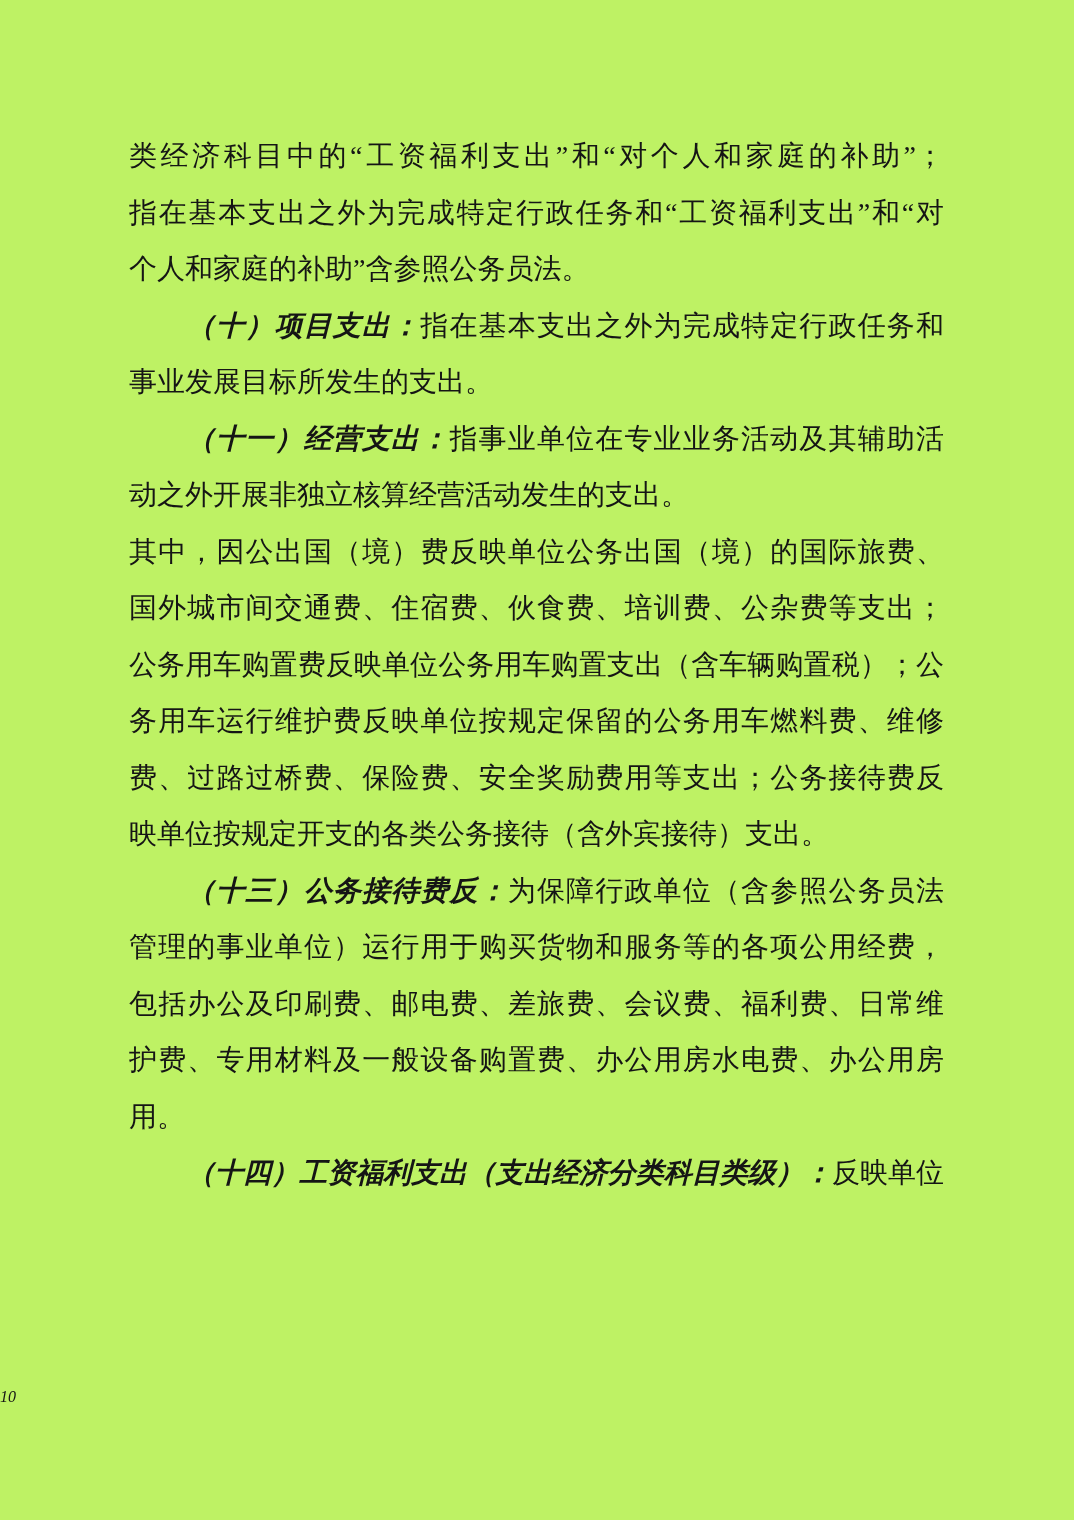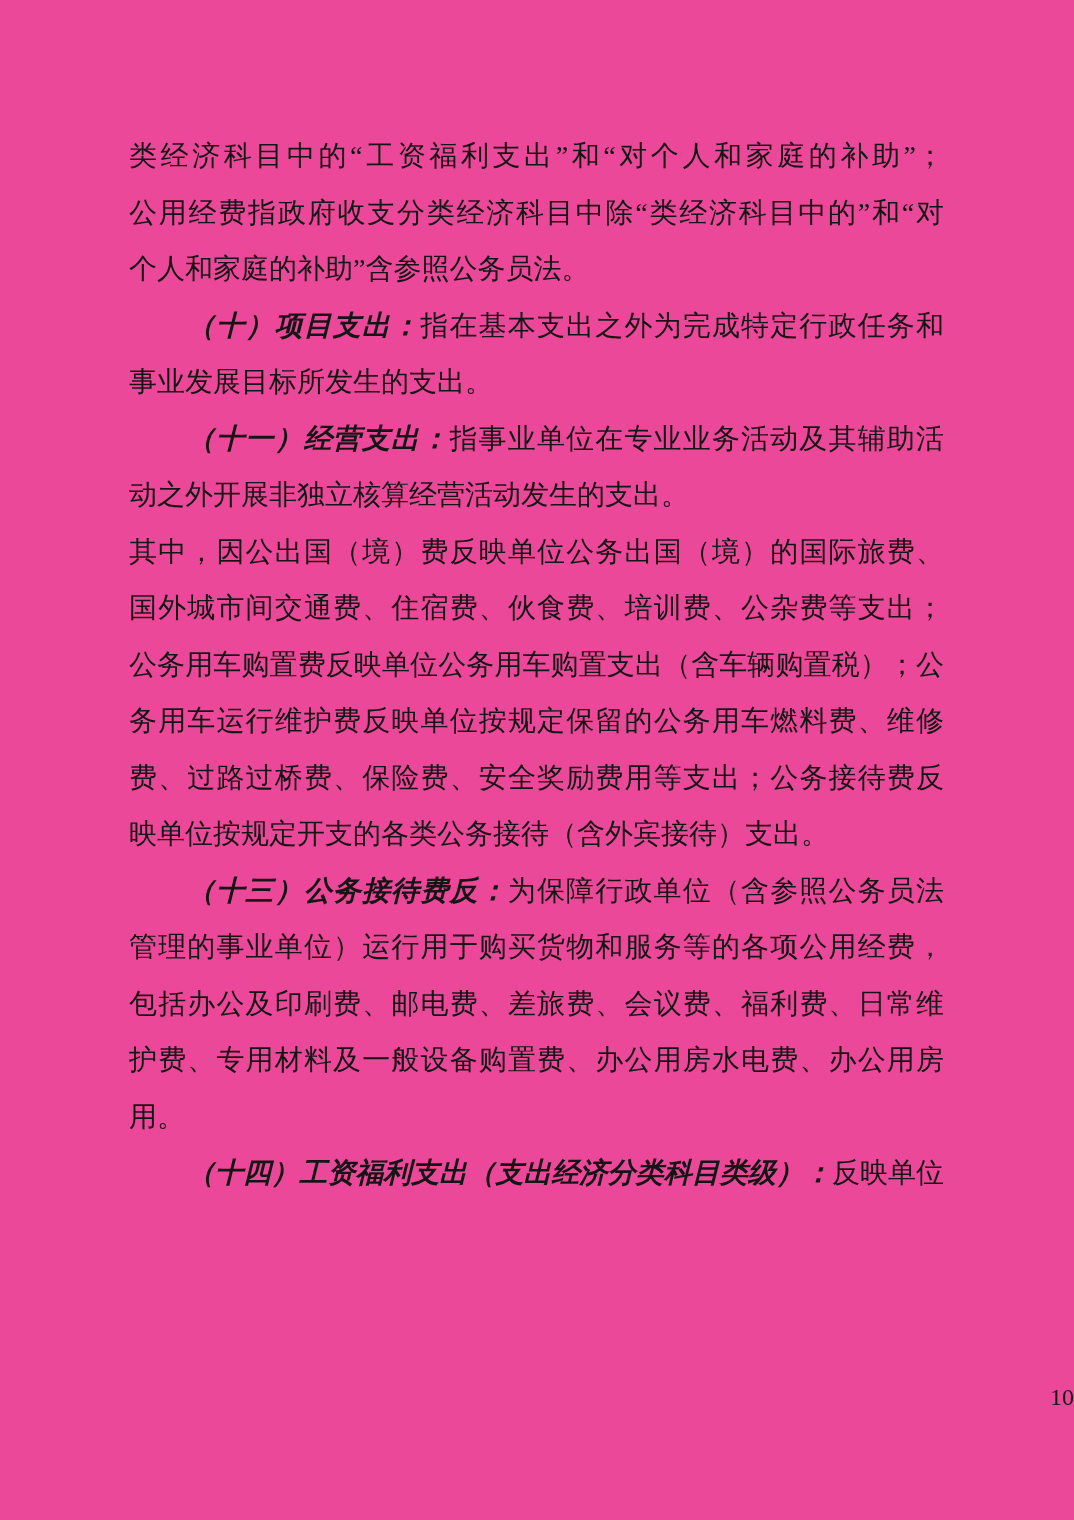--- a/index.html
+++ b/index.html
@@ -8,21 +8,21 @@
     height: 1520px;
     background: #ffffff;
     position: relative;
     overflow: hidden;
     font-family: "Liberation Serif", "DejaVu Serif", serif;
     color: #151515;
   }
   .page {
     position: absolute;
     inset: 0;
-    background: #ec4899;
+    background: #bef264;
   }
   .text-block {
     position: absolute;
     left: 129px;
     top: 128px;
     width: 815px;
   }
   .line {
     font-size: 28px;
     height: 56.5px;
@@ -32,33 +32,34 @@
   }
   .line.indent { padding-left: 58px; }
   .line.para-end { text-align-last: left; }
   .seg { font-weight: 400; }
   .seg.bold { font-weight: 700; font-style: italic; }
   .page-number {
     position: absolute;
     top: 1382px;
     left: 0;
     width: 100%;
-    text-align: right;
-    font-size: 24px;
+    text-align: left;
+    font-size: 16px;
     line-height: 30px;
     color: #151515;
+    font-style: italic;
   }
 </style>
 </head>
 <body>
 
 <div class="page">
   <div class="text-block">
       <div class="line"><span class="seg">类经济科目中的“工资福利支出”和“对个人和家庭的补助”；</span></div>
-      <div class="line"><span class="seg">公用经费指政府收支分类经济科目中除“类经济科目中的”和“对</span></div>
+      <div class="line"><span class="seg">指在基本支出之外为完成特定行政任务和“工资福利支出”和“对</span></div>
       <div class="line para-end"><span class="seg">个人和家庭的补助”含参照公务员法。</span></div>
       <div class="line indent"><span class="seg bold">（十）项目支出：</span><span class="seg">指在基本支出之外为完成特定行政任务和</span></div>
       <div class="line para-end"><span class="seg">事业发展目标所发生的支出。</span></div>
       <div class="line indent"><span class="seg bold">（十一）经营支出：</span><span class="seg">指事业单位在专业业务活动及其辅助活</span></div>
       <div class="line para-end"><span class="seg">动之外开展非独立核算经营活动发生的支出。</span></div>
       <div class="line"><span class="seg">其中，因公出国（境）费反映单位公务出国（境）的国际旅费、</span></div>
       <div class="line"><span class="seg">国外城市间交通费、住宿费、伙食费、培训费、公杂费等支出；</span></div>
       <div class="line"><span class="seg">公务用车购置费反映单位公务用车购置支出（含车辆购置税）；公</span></div>
       <div class="line"><span class="seg">务用车运行维护费反映单位按规定保留的公务用车燃料费、维修</span></div>
       <div class="line"><span class="seg">费、过路过桥费、保险费、安全奖励费用等支出；公务接待费反</span></div>

